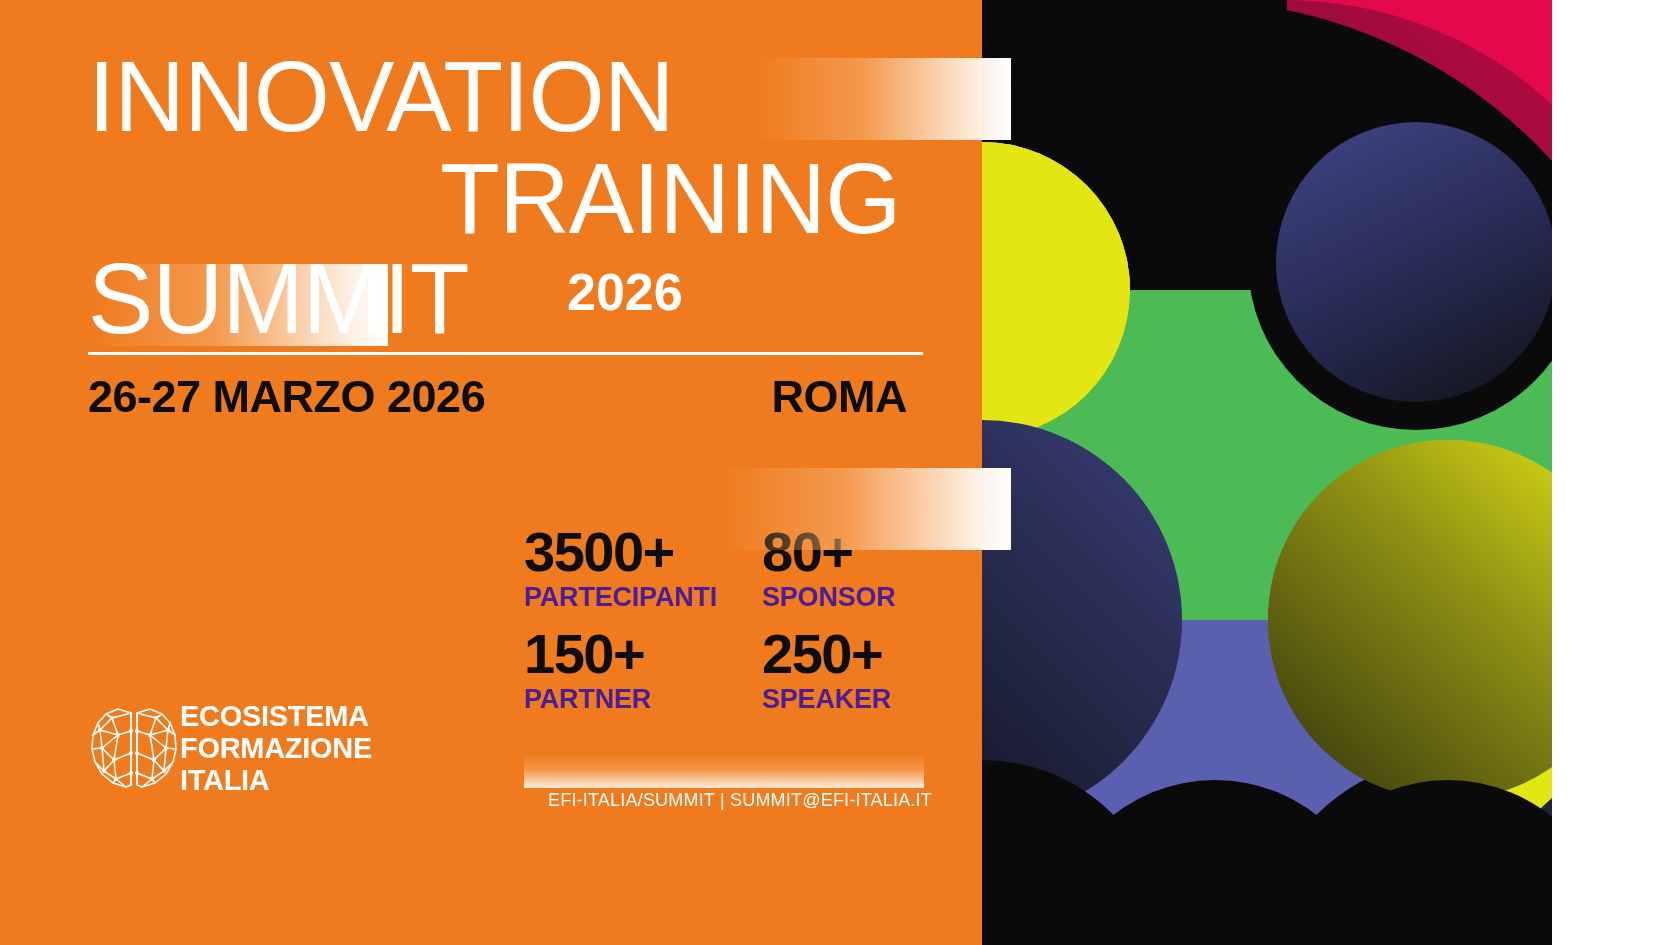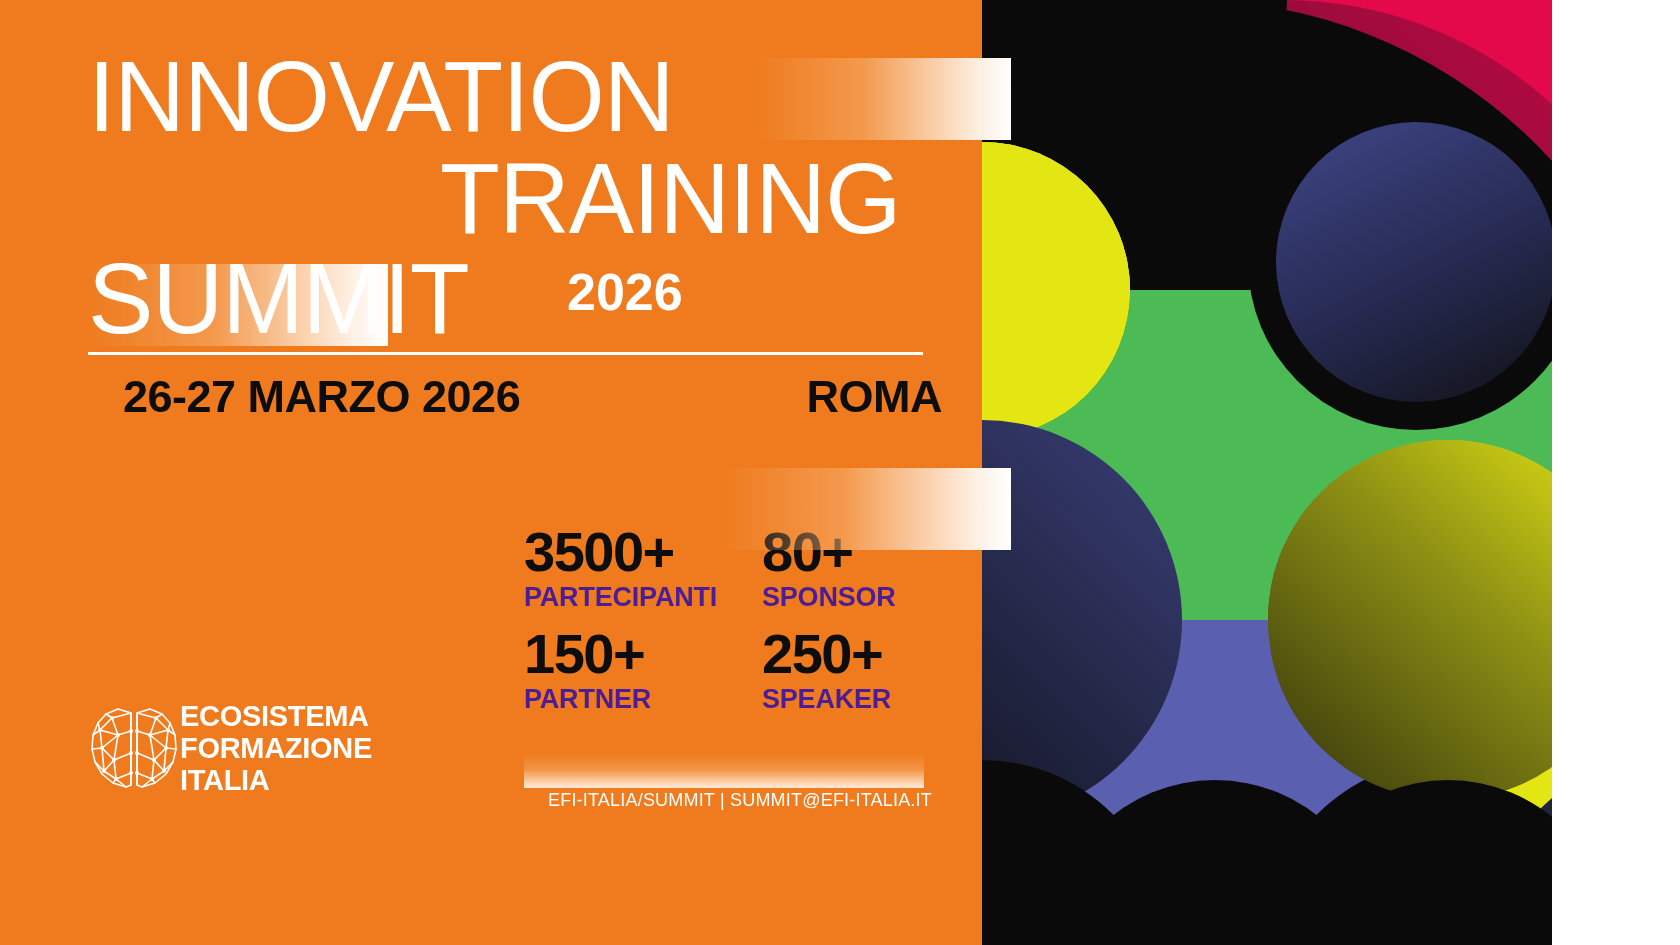--- a/index.html
+++ b/index.html
@@ -95,21 +95,20 @@
     background: #ffffff;
   }
 
   
   .meta-block {
     position: absolute;
     left: 88px;
     top: 372px;
     width: 840px;
     color: #0d0d0d;
-    margin-left: 35px;
   }
   .meta-line-1 {
     position: relative;
     height: 52px;
   }
   .meta-date {
     position: absolute;
     left: 0; top: 0;
     font-size: 45px;
     line-height: 50px;

